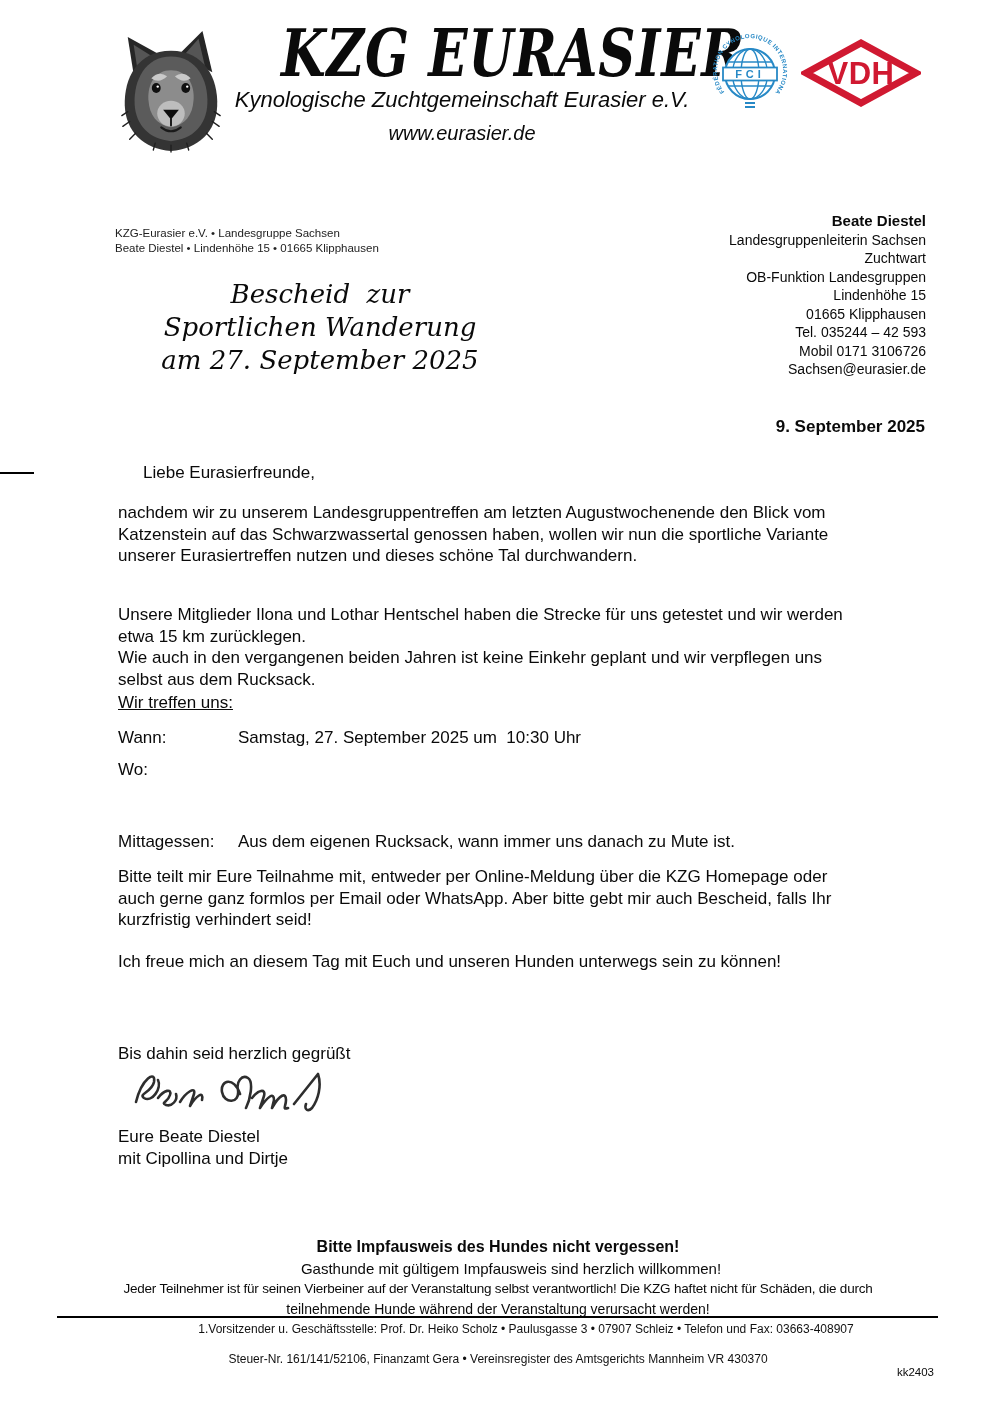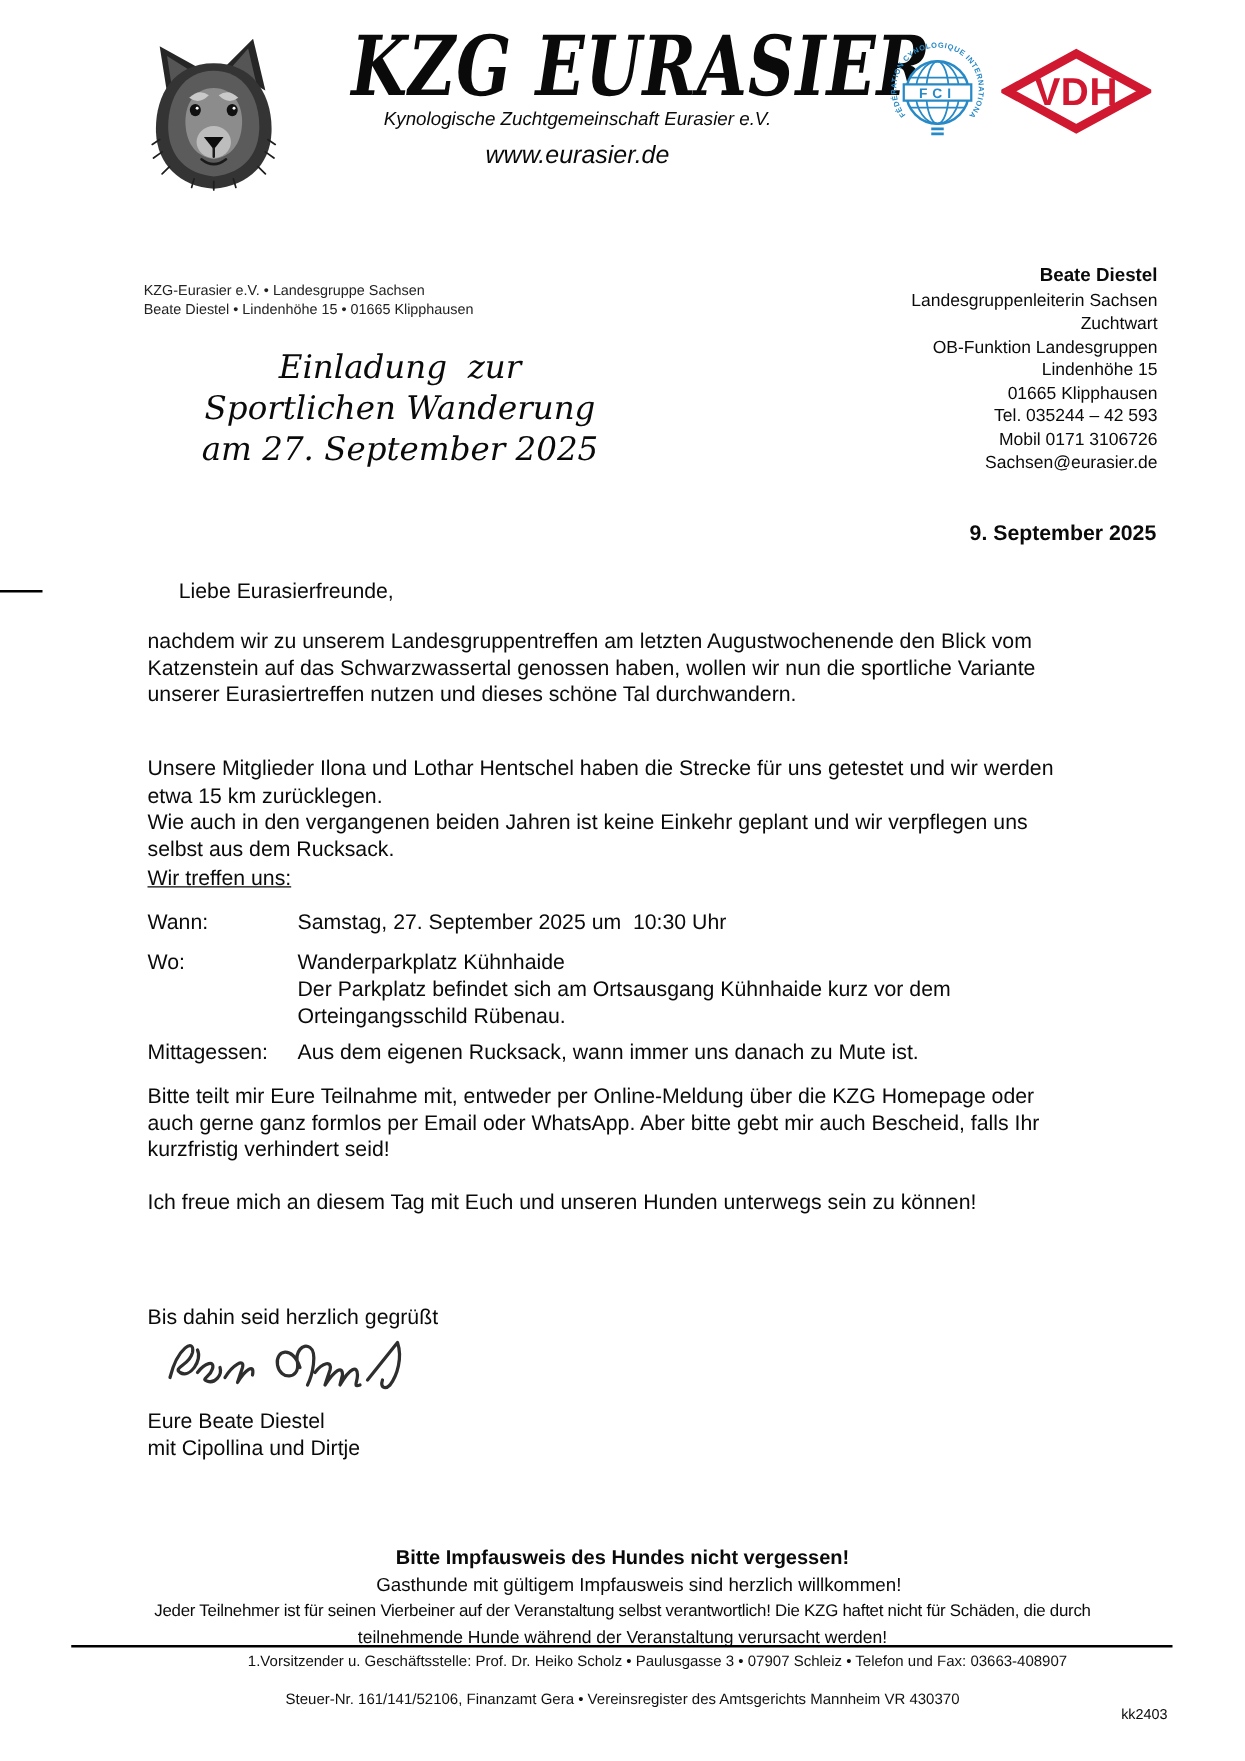--- a/index.html
+++ b/index.html
@@ -6,21 +6,21 @@
   #page{position:relative;width:996px;height:1409px;background:#ffffff;overflow:hidden;
         font-family:"Liberation Sans",sans-serif;color:#0a0a0a;}
   .abs{position:absolute;}
   .line{white-space:pre;}
   
   #dog-art{left:112px;top:26px;width:118px;height:128px;}
   #title-block{left:230px;top:20px;width:464px;text-align:center;}
   .org-name{font-family:"DejaVu Serif","Liberation Serif",serif;font-style:italic;font-weight:700;
             font-size:66px;line-height:66px;white-space:pre;transform:scaleX(.78);transform-origin:center top;
             letter-spacing:1px;}
-  .org-subtitle{font-style:italic;font-size:15px;margin-top:1px;white-space:pre;}
+  .org-subtitle{font-style:italic;font-size:22px;margin-top:1px;white-space:pre;}
   .org-site{font-style:italic;font-size:20px;margin-top:9px;white-space:pre;}
   #fci-logo{left:710px;top:30px;width:80px;height:84px;}
   #vdh-logo{left:801px;top:38px;width:120px;height:70px;}
   
   #sender-line{left:115px;top:226px;font-size:11.5px;line-height:15px;color:#222;}
   #contact-block{right:70px;top:212px;text-align:right;font-size:14px;line-height:18.5px;}
   #contact-block .contact-name{font-weight:700;font-size:15px;}
   #invitation{left:110px;top:278px;width:420px;text-align:center;
               font-family:"DejaVu Serif","Liberation Serif",serif;font-style:italic;
               font-size:26px;line-height:33px;}
@@ -127,21 +127,21 @@
         <div class="line">OB-Funktion Landesgruppen</div>
         <div class="line">Lindenhöhe 15</div>
         <div class="line">01665 Klipphausen</div>
         <div class="line">Tel. 035244 – 42 593</div>
         <div class="line">Mobil 0171 3106726</div>
         <div class="line">Sachsen@eurasier.de</div>
       </div>
   </div>
 
   <div id="invitation" class="abs">
-      <div class="line">Einladung  zur</div>
+      <div class="line">Bescheid  zur</div>
       <div class="line">Sportlichen Wanderung</div>
       <div class="line">am 27. September 2025</div>
     </div>
 
   <div id="letter-date" class="abs">9. September 2025</div>
 
   <div id="fold-mark" class="abs"></div>
 
   <div id="salutation" class="abs body-block line">Liebe Eurasierfreunde,</div>
 
@@ -162,25 +162,20 @@
 
   <div id="row-wann" class="abs meet-row">
     <span class="meet-label">Wann:</span>
     <div class="meet-value">
         <div class="line">Samstag, 27. September 2025 um  10:30 Uhr</div>
       </div>
   </div>
 
   <div id="row-wo" class="abs meet-row">
     <span class="meet-label">Wo:</span>
-    <div class="meet-value">
-        <div class="line">Wanderparkplatz Kühnhaide</div>
-        <div class="line">Der Parkplatz befindet sich am Ortsausgang Kühnhaide kurz vor dem</div>
-        <div class="line">Orteingangsschild Rübenau.</div>
-      </div>
   </div>
 
   <div id="row-mittag" class="abs meet-row">
     <span class="meet-label">Mittagessen:</span>
     <div class="meet-value">
         <div class="line">Aus dem eigenen Rucksack, wann immer uns danach zu Mute ist.</div>
       </div>
   </div>
 
   <div id="para3" class="abs body-block">

